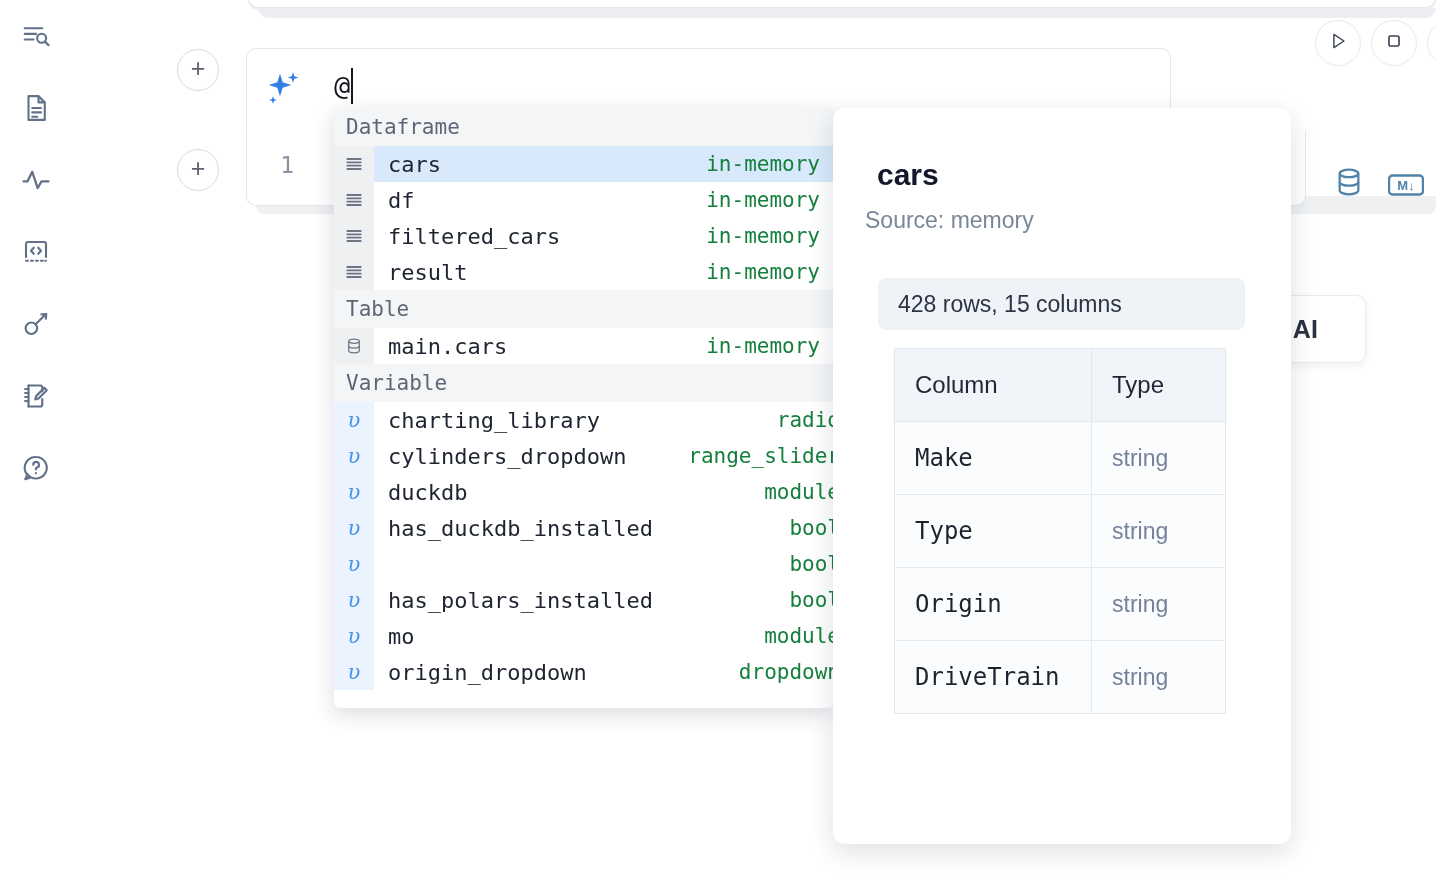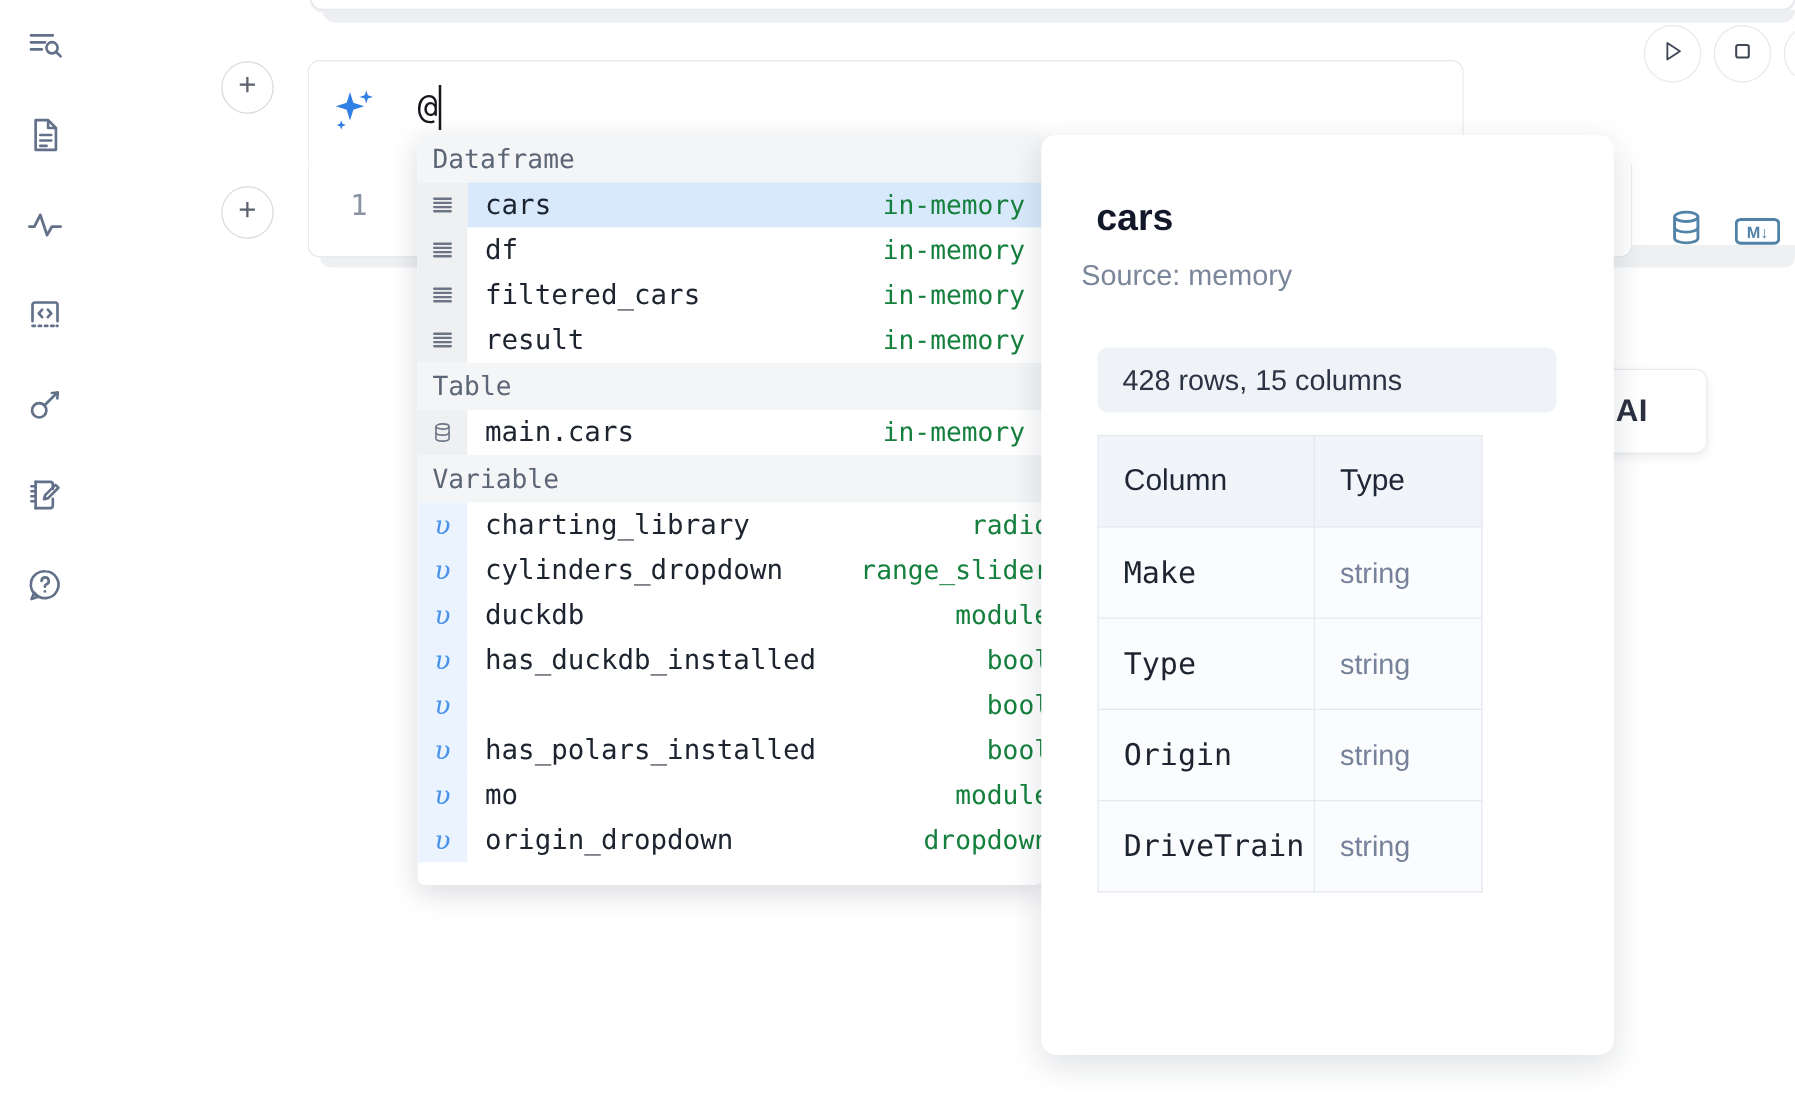--- a/index.html
+++ b/index.html
@@ -137,21 +137,21 @@
     box-shadow: 0 8px 26px rgba(24,34,60,.14);
     overflow:hidden;
   }
   .pv-title { position:absolute; left:44px; top:50px; font-size:30px; font-weight:700; color:#12172a; }
   .pv-src { position:absolute; left:32px; top:99px; font-size:23px; color:#7a8699; }
   .pv-pill {
     position:absolute; left:45px; top:150px; width:367px; height:52px;
     background:#eff2f7; border-radius:8px; display:flex; align-items:center; padding-left:20px;
     font-size:23px; color:#2b3344;margin-top:20px;
   }
-  .pv-table { position:absolute; left:45px; top:240px; width:308px; border-collapse:collapse; }
+  .pv-table { position:absolute; left:61px; top:240px; width:332px; border-collapse:collapse; }
   .pv-table th, .pv-table td {
     border:1px solid #e4e8ef; height:73px; text-align:left; padding-left:20px; font-weight:400;
   }
   .pv-table th { background:#f1f4f9; font-size:24px; color:#1f2636; font-family:"Liberation Sans", sans-serif; }
   .pv-table td.col { font-family:"DejaVu Sans Mono", monospace; font-size:24px; color:#1d2430; background:#fbfcfd; }
   .pv-table td.typ { font-size:23px; color:#76819a; background:#fbfcfd; }
   .pv-table th:nth-child(2), .pv-table td:nth-child(2) { width:134px; }
 </style>
 </head>
 <body>

